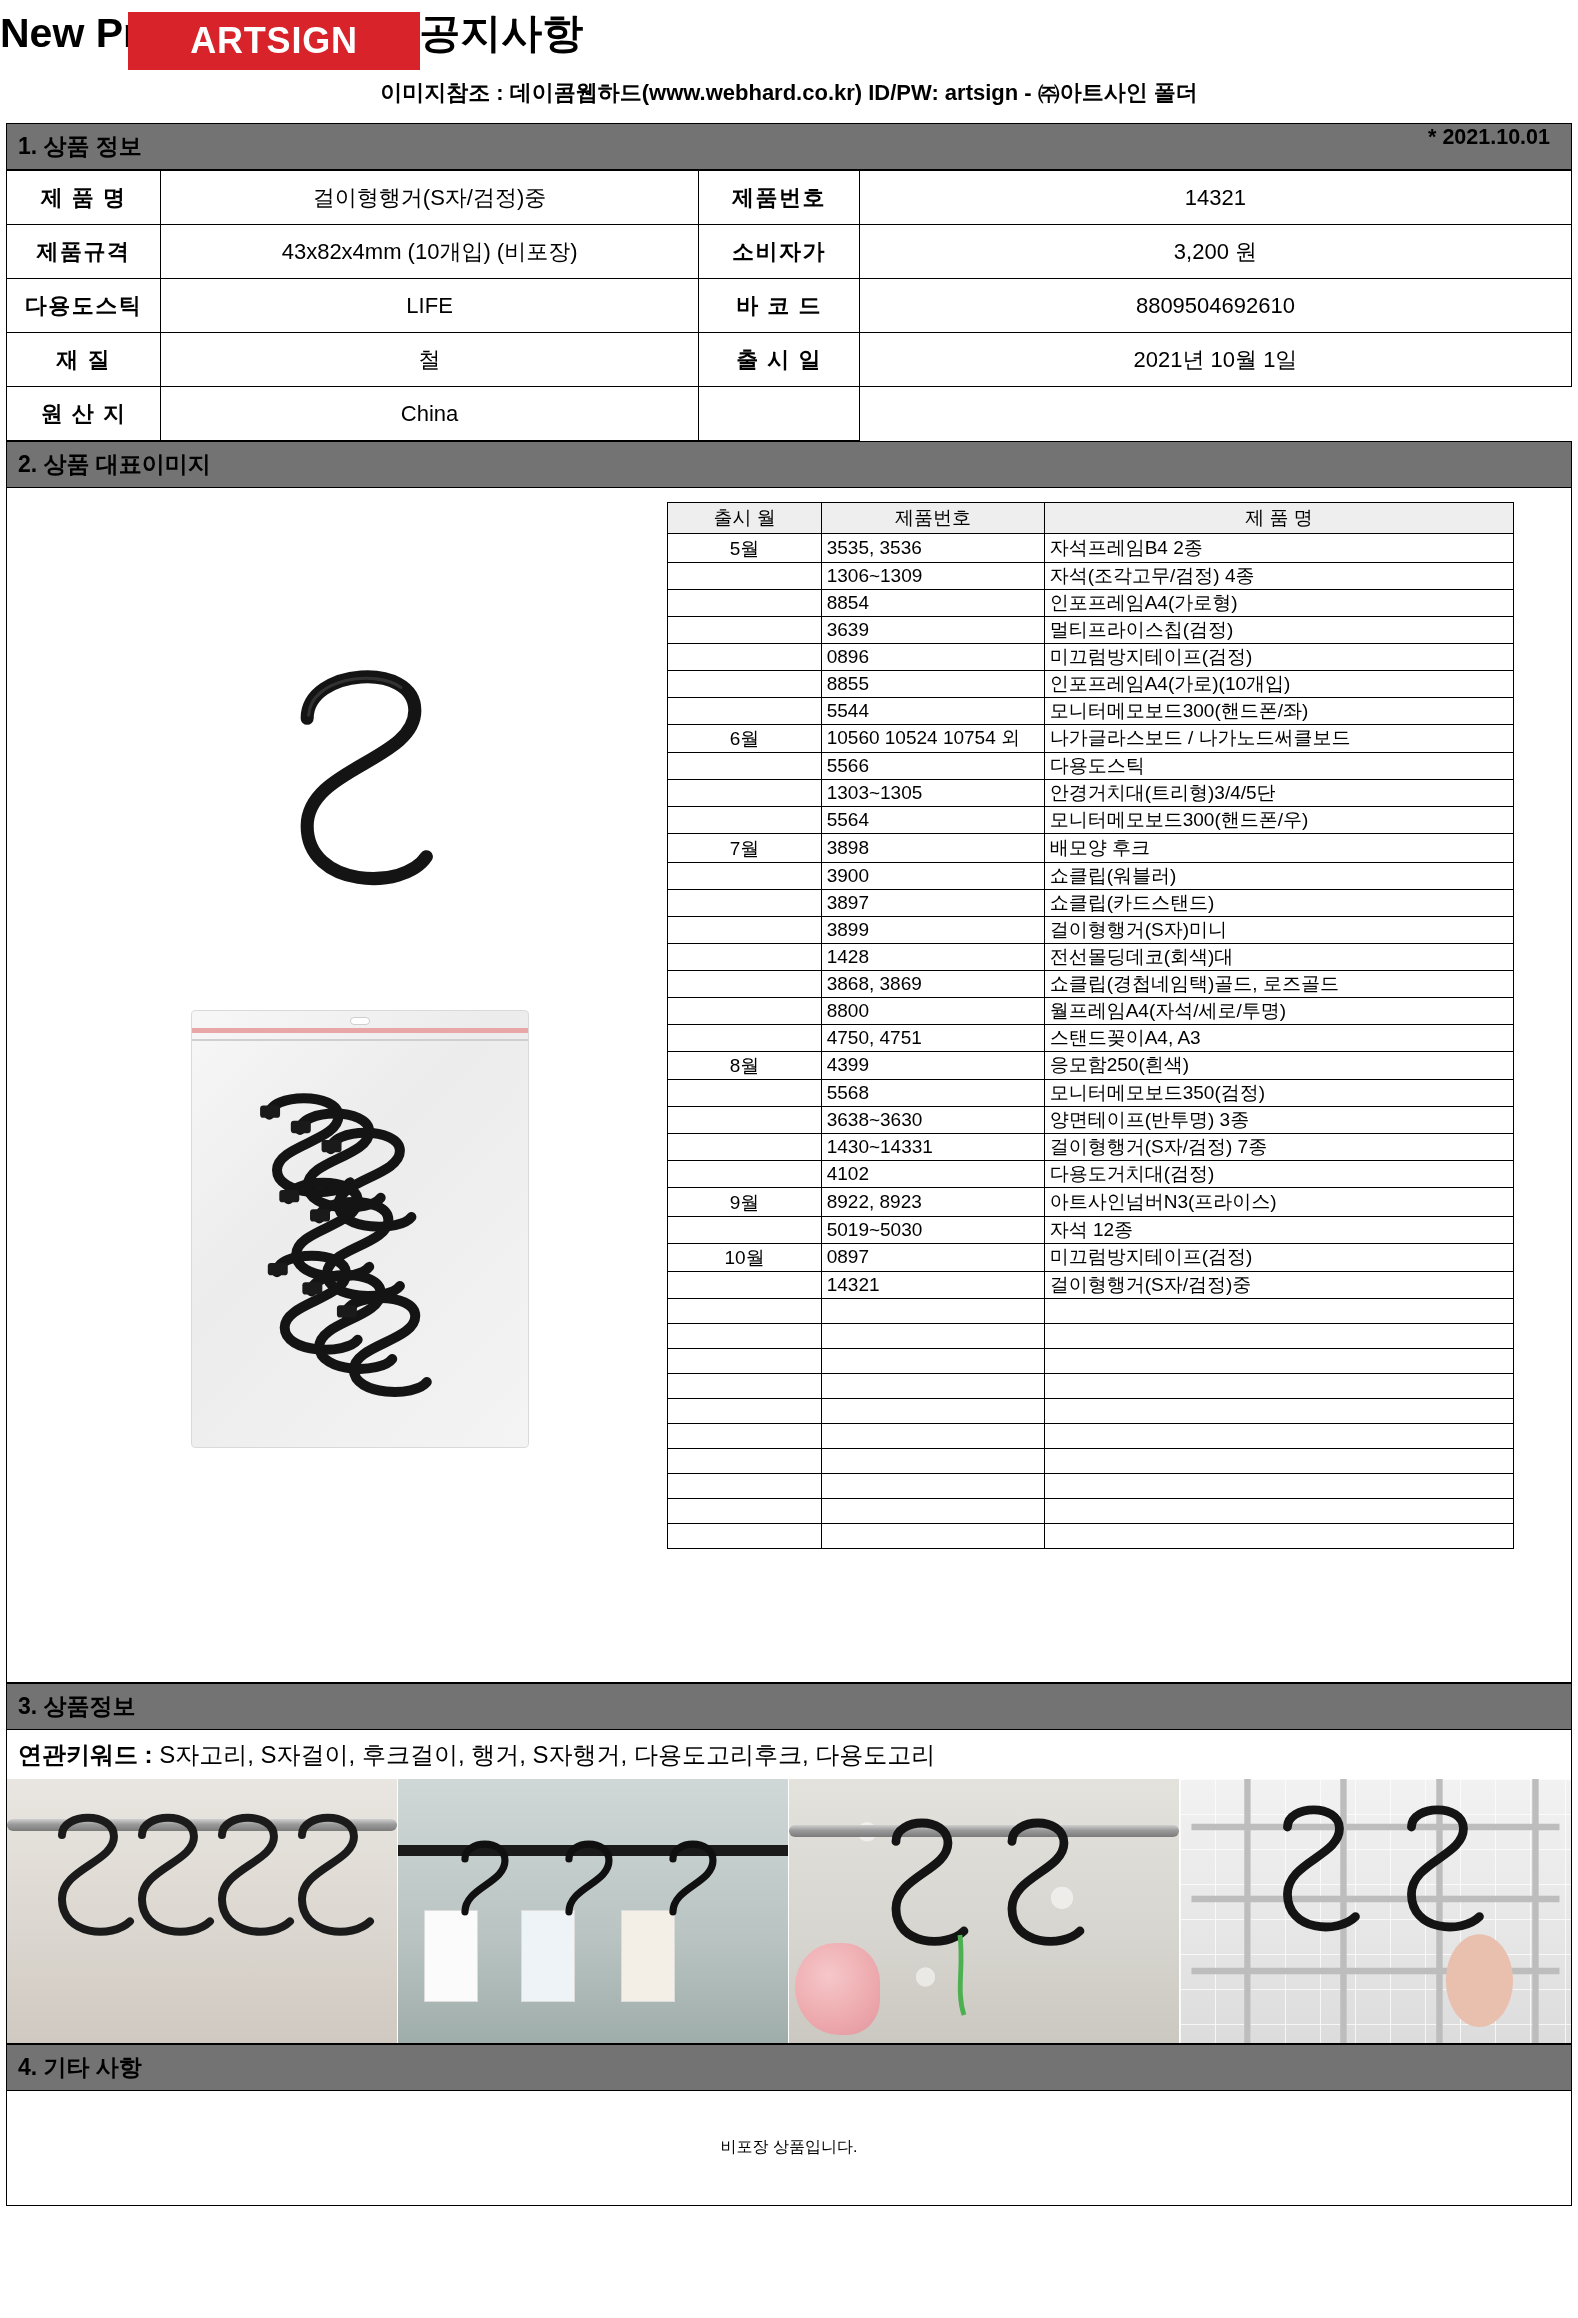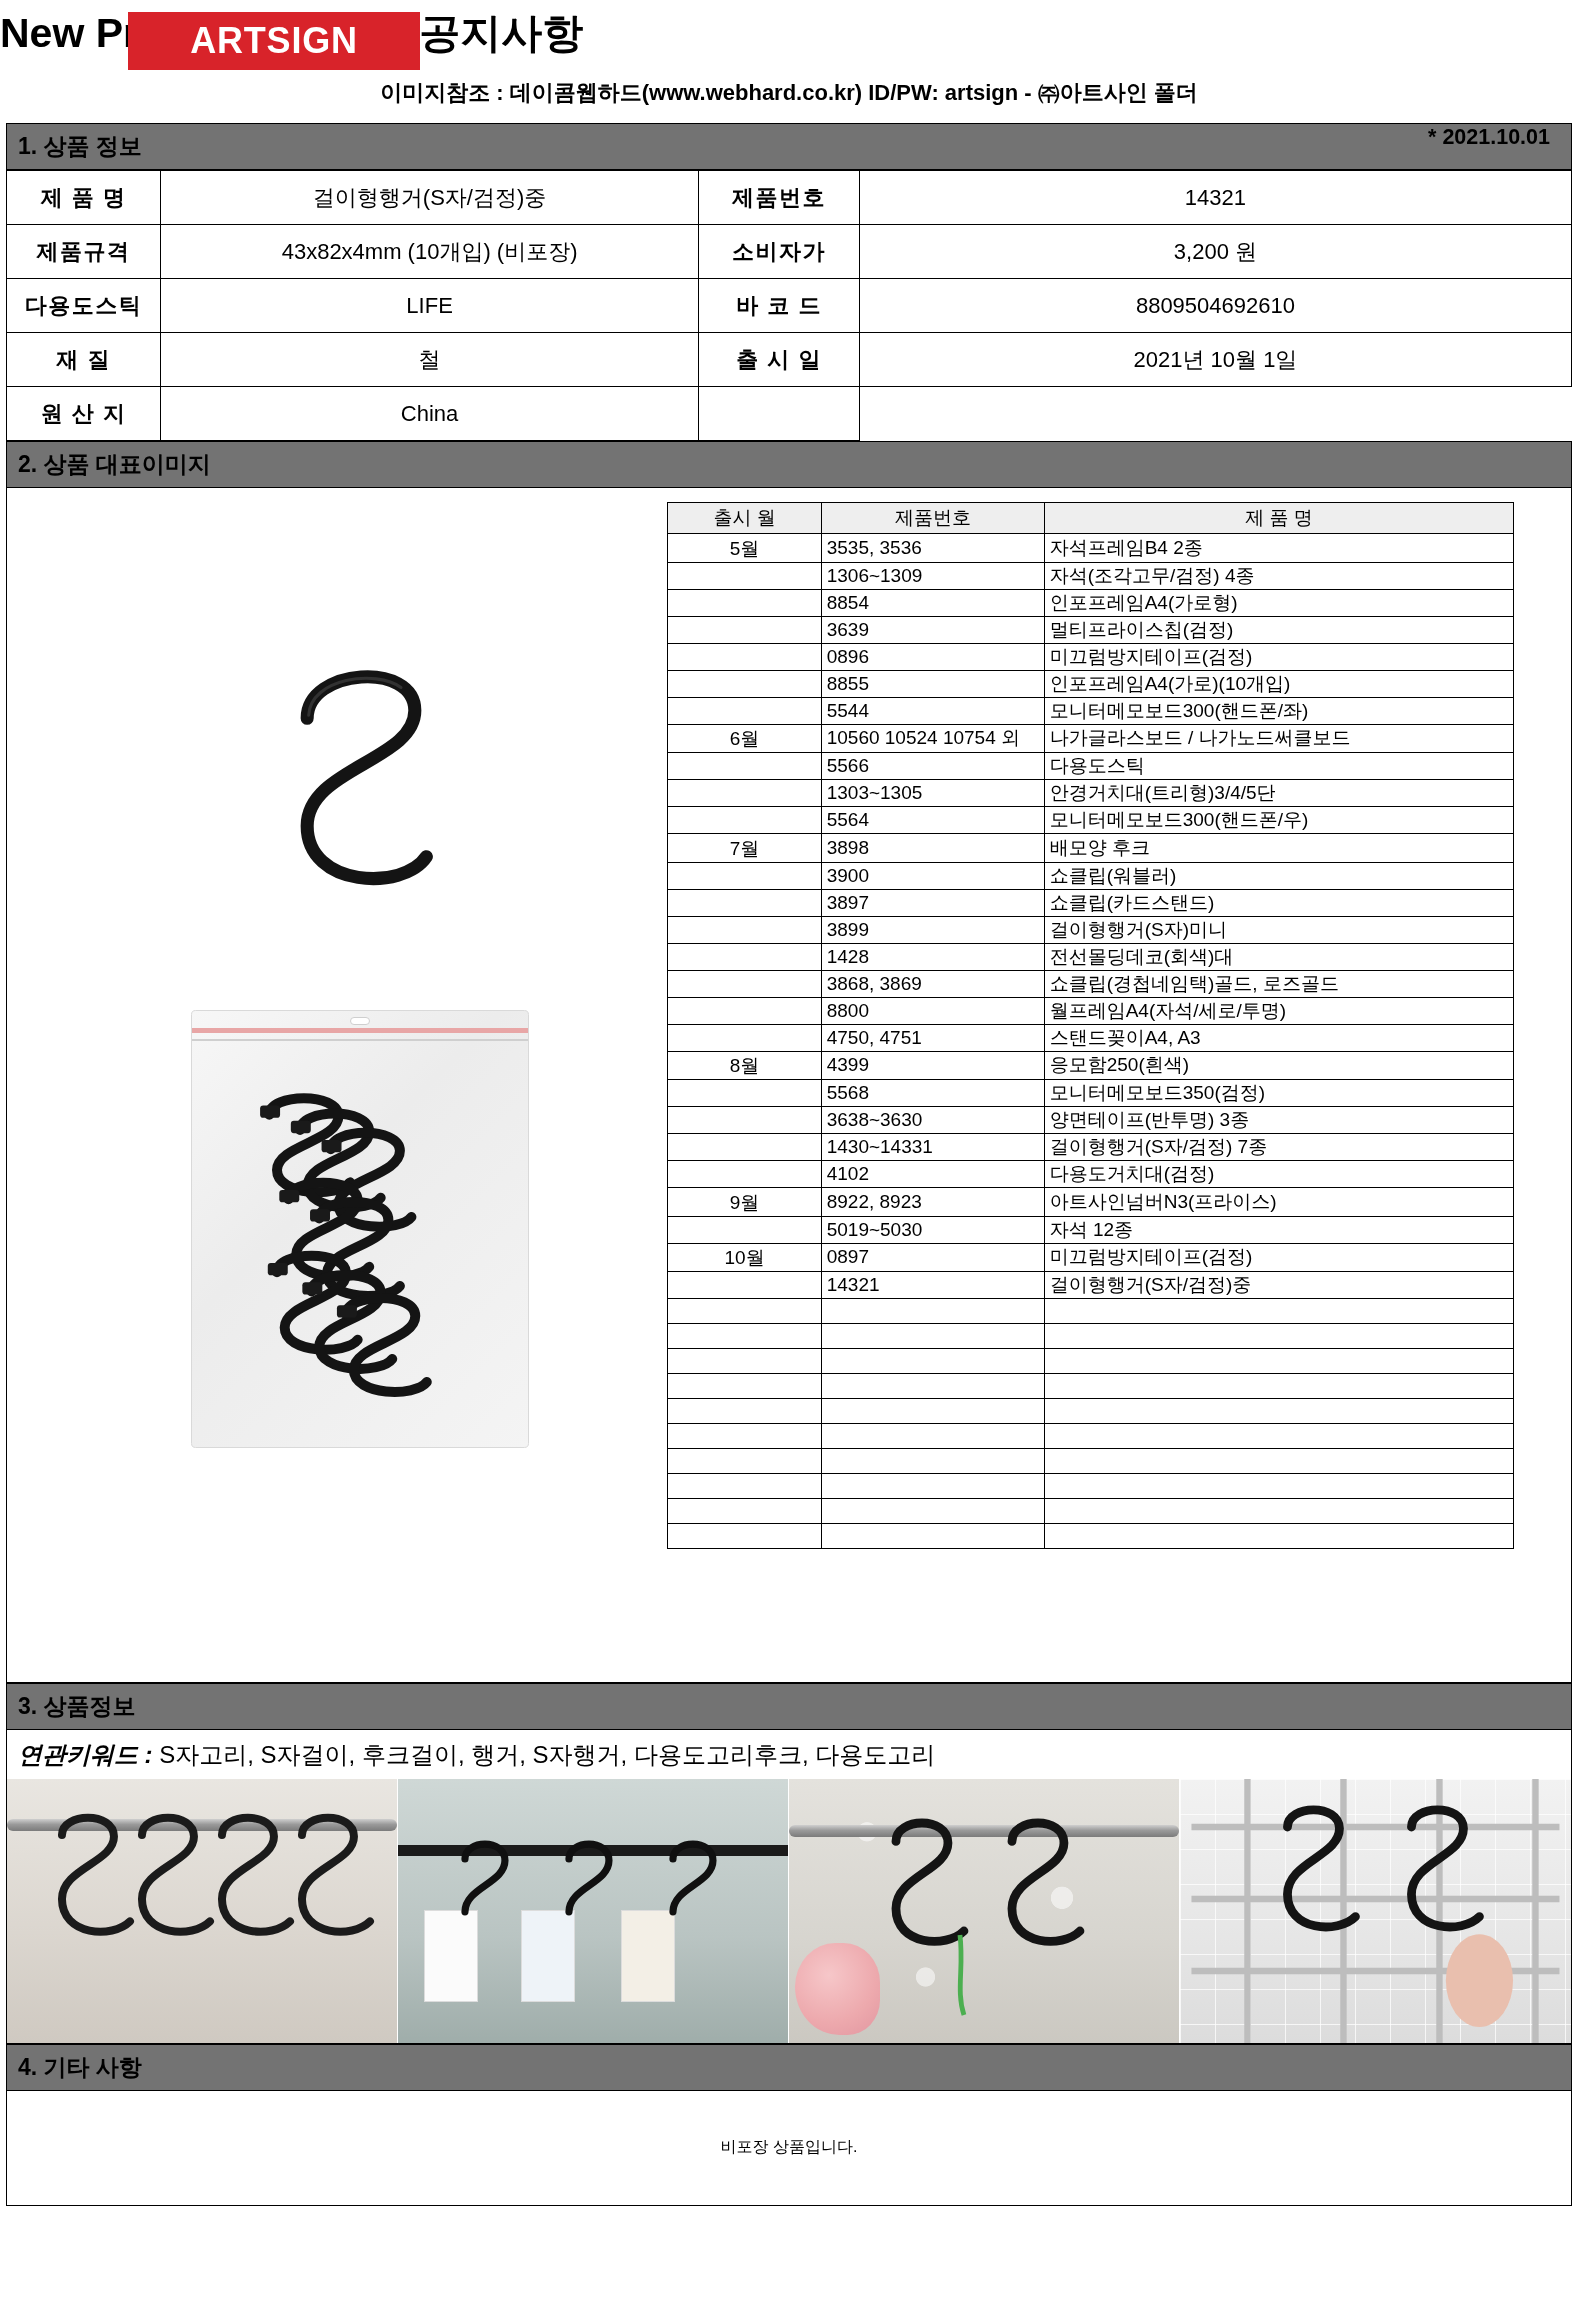--- a/index.html
+++ b/index.html
@@ -189,21 +189,21 @@
 
   
   .keyword {
     margin: 0 6.1px;
     width: calc(100% - 12.3px);
     border-left: 1.5px solid #000;
     border-right: 1.5px solid #000;
     font-size: 24px;
     padding: 9.2px 10.8px 7.7px 10.8px;
   }
-  .keyword b { font-weight: bold; font-style: italic; }
+  .keyword b { font-weight: bold; }
   .photo-row {
     margin: 0 6.1px;
     width: calc(100% - 12.3px);
     border: 1.5px solid #000;
     border-top: none;
     display: flex;
     height: 265px;
     overflow: hidden;
   }
   .photo {

